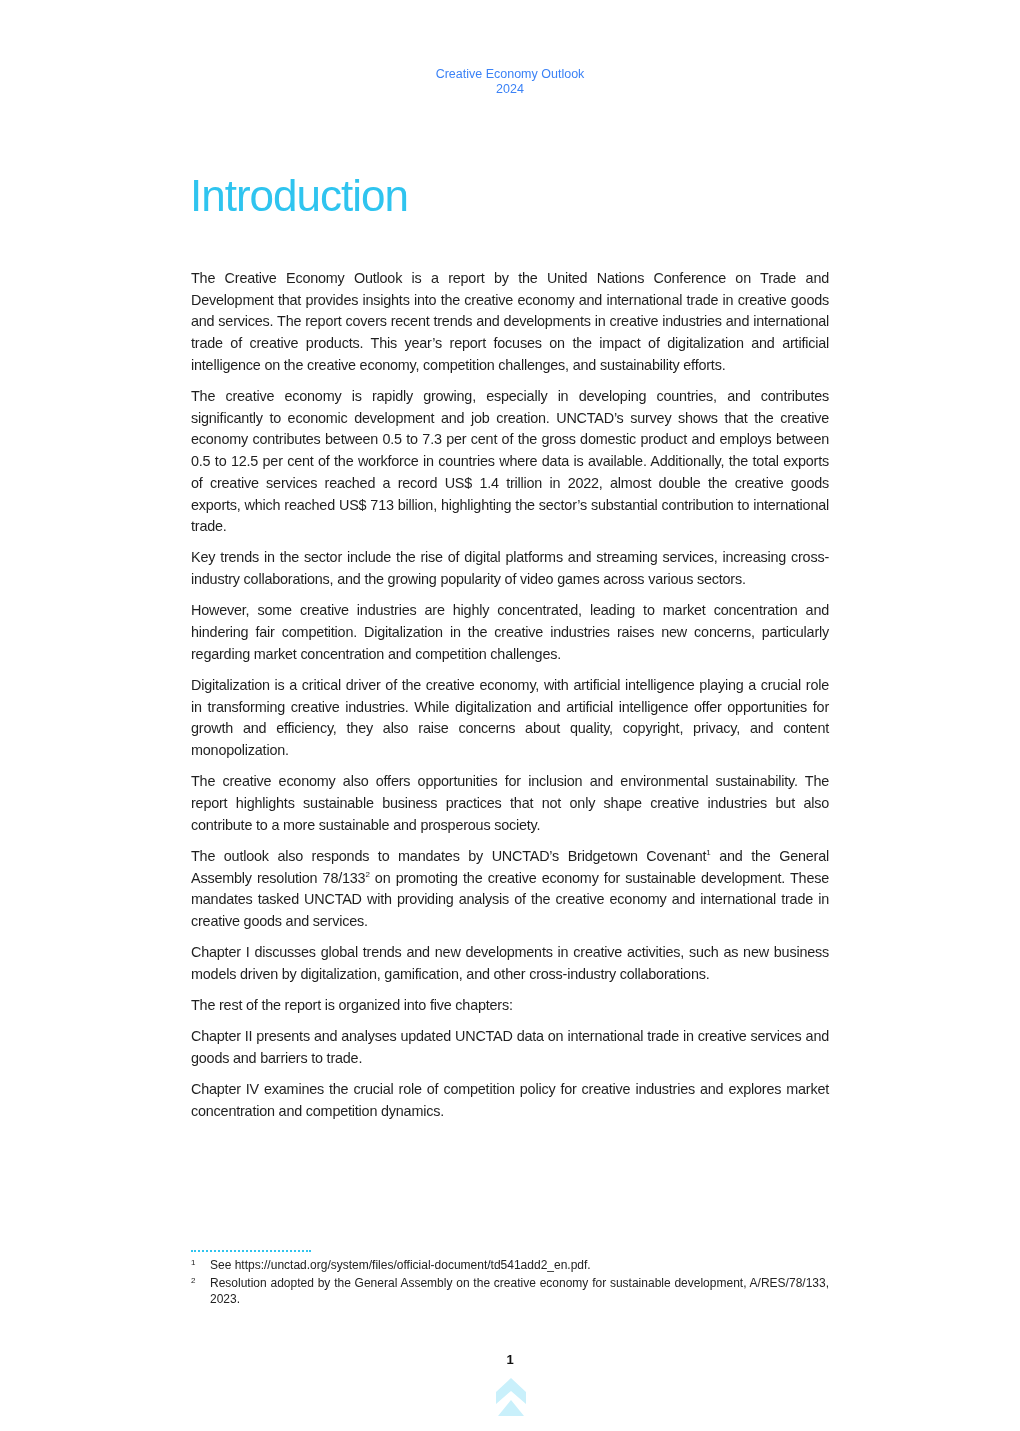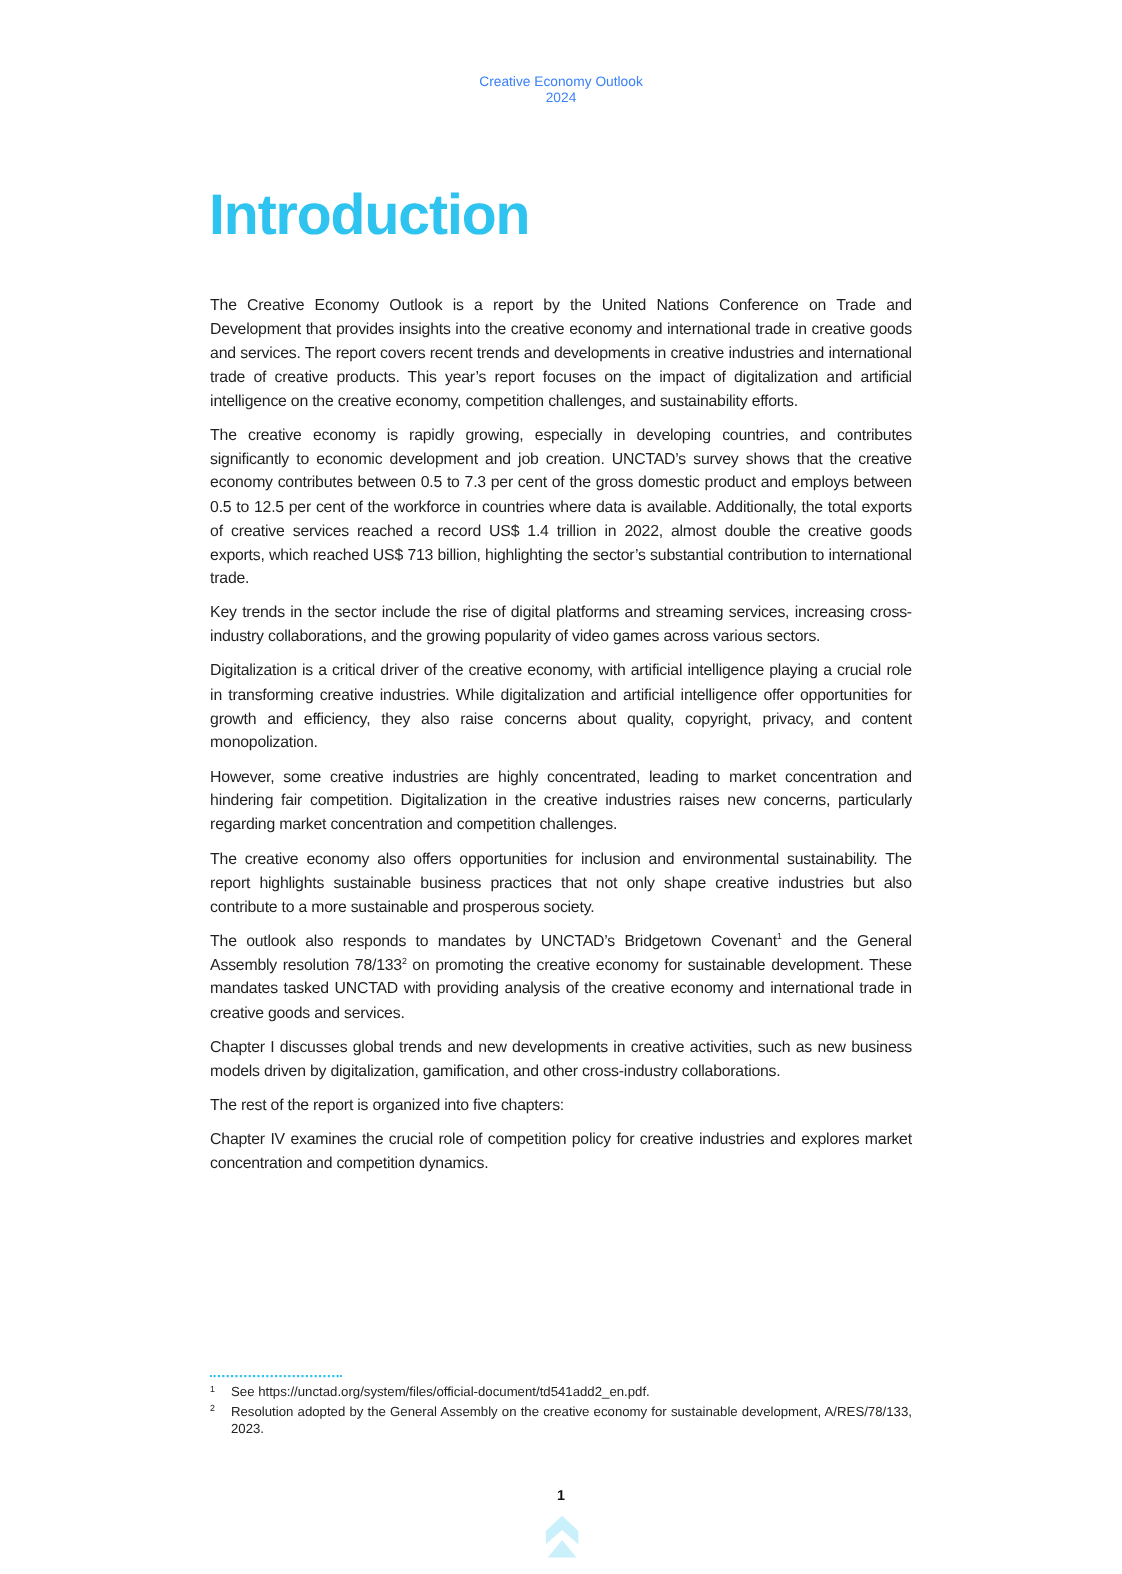--- a/index.html
+++ b/index.html
@@ -1,21 +1,21 @@
 <!DOCTYPE html>
 <html><head>
 <meta charset="utf-8">
 <style>
   html, body { margin: 0; padding: 0; background: #ffffff; }
   body { width: 1020px; height: 1431px; position: relative; overflow: hidden;
          font-family: "Liberation Sans", "DejaVu Sans", sans-serif; color: #1a1a1a; }
   .running-head { position: absolute; top: 67px; left: 0; width: 1020px; text-align: center;
                   font-size: 12.5px; line-height: 15px; color: #3b82f6; }
-  .title { position: absolute; top: 170px; left: 190px; margin: 0; font-weight: bold;
-           font-size: 52px; line-height: 52px; color: #2fc4ef; letter-spacing: -1px; }
+  .title { position: absolute; top: 170px; left: 190px; margin: 0; font-weight: normal;
+           font-size: 44px; line-height: 52px; color: #2fc4ef; letter-spacing: -1px; }
   .body { position: absolute; top: 268px; left: 191px; width: 638px; }
   .body p { margin: 0 0 9.5px 0; font-size: 14.4px; line-height: 21.7px; text-align: justify;
             color: #1f1f1f; letter-spacing: -0.2px; }
   sup { font-size: 8px; line-height: 0; vertical-align: 6px; }
   .fn-rule { position: absolute; top: 1250px; left: 191px; width: 120px; height: 0;
              border-top: 2px dotted #2fc4ef; }
   .footnotes { position: absolute; top: 1257px; left: 191px; width: 638px; }
   .fn { display: flex; font-size: 12px; line-height: 16px; color: #222; margin-bottom: 2px; }
   .fn .num { width: 19px; flex: none; font-size: 8px; vertical-align: top; line-height: 12px; }
   .fn .txt { flex: 1; text-align: justify; }
@@ -30,26 +30,27 @@
   <div>Creative Economy Outlook</div>
   <div>2024</div>
 </div>
 
 <h1 class="title">Introduction</h1>
 
 <div class="body">
   <p>The Creative Economy Outlook is a report by the United Nations Conference on Trade and Development that provides insights into the creative economy and international trade in creative goods and services. The report covers recent trends and developments in creative industries and international trade of creative products. This year’s report focuses on the impact of digitalization and artificial intelligence on the creative economy, competition challenges, and sustainability efforts.</p>
   <p>The creative economy is rapidly growing, especially in developing countries, and contributes significantly to economic development and job creation. UNCTAD’s survey shows that the creative economy contributes between 0.5 to 7.3 per cent of the gross domestic product and employs between 0.5 to 12.5 per cent of the workforce in countries where data is available. Additionally, the total exports of creative services reached a record US$ 1.4 trillion in 2022, almost double the creative goods exports, which reached US$ 713 billion, highlighting the sector’s substantial contribution to international trade.</p>
   <p>Key trends in the sector include the rise of digital platforms and streaming services, increasing cross-industry collaborations, and the growing popularity of video games across various sectors.</p>
+  <p>However, some creative industries are highly concentrated, leading to market concentration and hindering fair competition. Digitalization in the creative industries raises new concerns, particularly regarding market concentration and competition challenges.</p>
   <p>Digitalization is a critical driver of the creative economy, with artificial intelligence playing a crucial role in transforming creative industries. While digitalization and artificial intelligence offer opportunities for growth and efficiency, they also raise concerns about quality, copyright, privacy, and content monopolization.</p>
-  <p>However, some creative industries are highly concentrated, leading to market concentration and hindering fair competition. Digitalization in the creative industries raises new concerns, particularly regarding market concentration and competition challenges.</p>
   <p>The creative economy also offers opportunities for inclusion and environmental sustainability. The report highlights sustainable business practices that not only shape creative industries but also contribute to a more sustainable and prosperous society.</p>
   <p><span>The outlook also responds to mandates by UNCTAD’s Bridgetown Covenant</span><sup>1</sup><span> and the General Assembly resolution 78/133</span><sup>2</sup><span> on promoting the creative economy for sustainable development. These mandates tasked UNCTAD with providing analysis of the creative economy and international trade in creative goods and services.</span></p>
   <p>Chapter I discusses global trends and new developments in creative activities, such as new business models driven by digitalization, gamification, and other cross-industry collaborations.</p>
   <p>The rest of the report is organized into five chapters:</p>
+  <p>Chapter II presents and analyses updated UNCTAD data on international trade in creative services and goods and barriers to trade.</p>
   <p>Chapter IV examines the crucial role of competition policy for creative industries and explores market concentration and competition dynamics.</p>
 </div>
 
 <div class="fn-rule"></div>
 
 <div class="footnotes">
   <div class="fn">
     <span class="num">1</span>
     <span class="txt">See https://unctad.org/system/files/official-document/td541add2_en.pdf.</span>
   </div>

